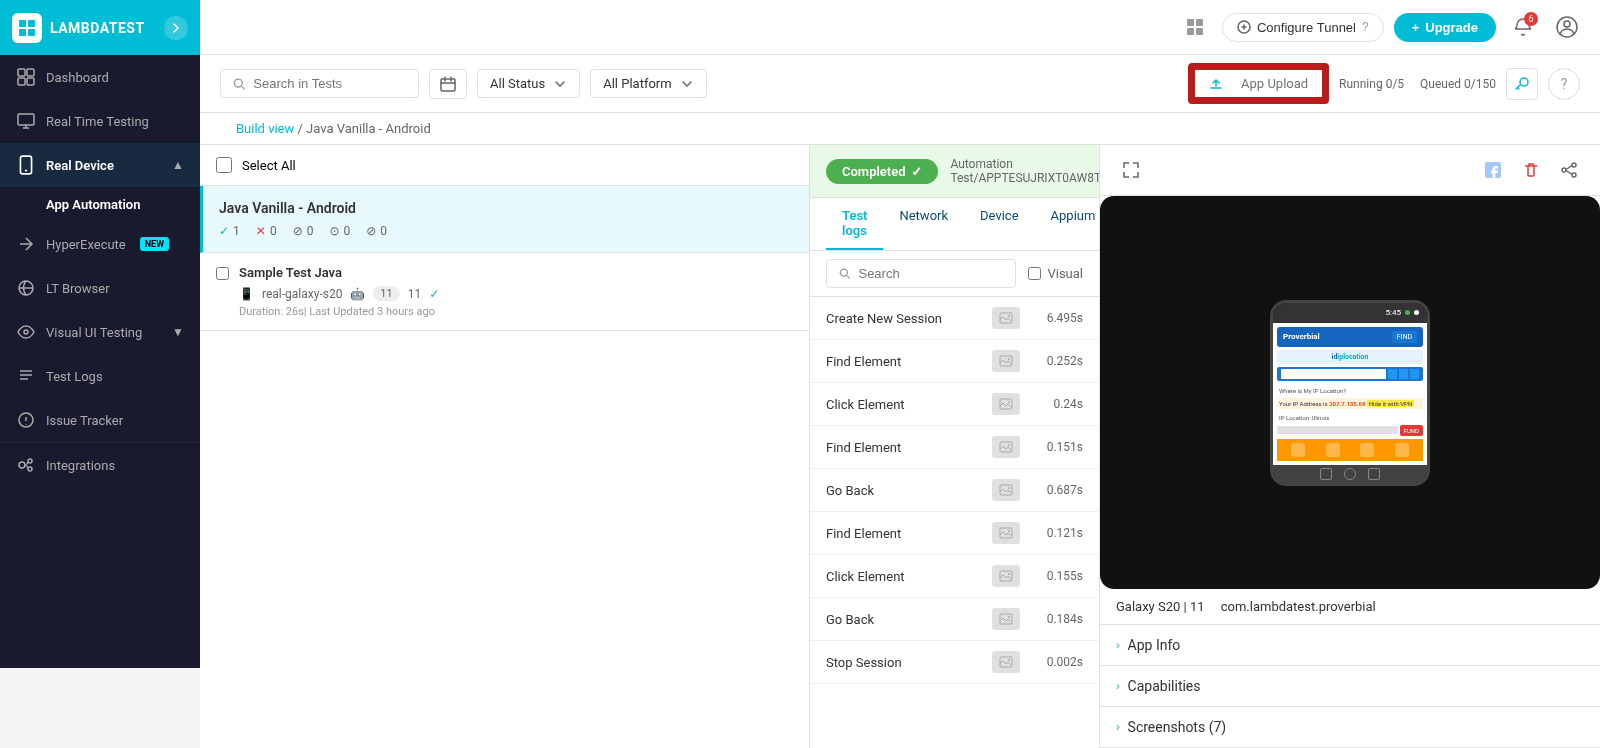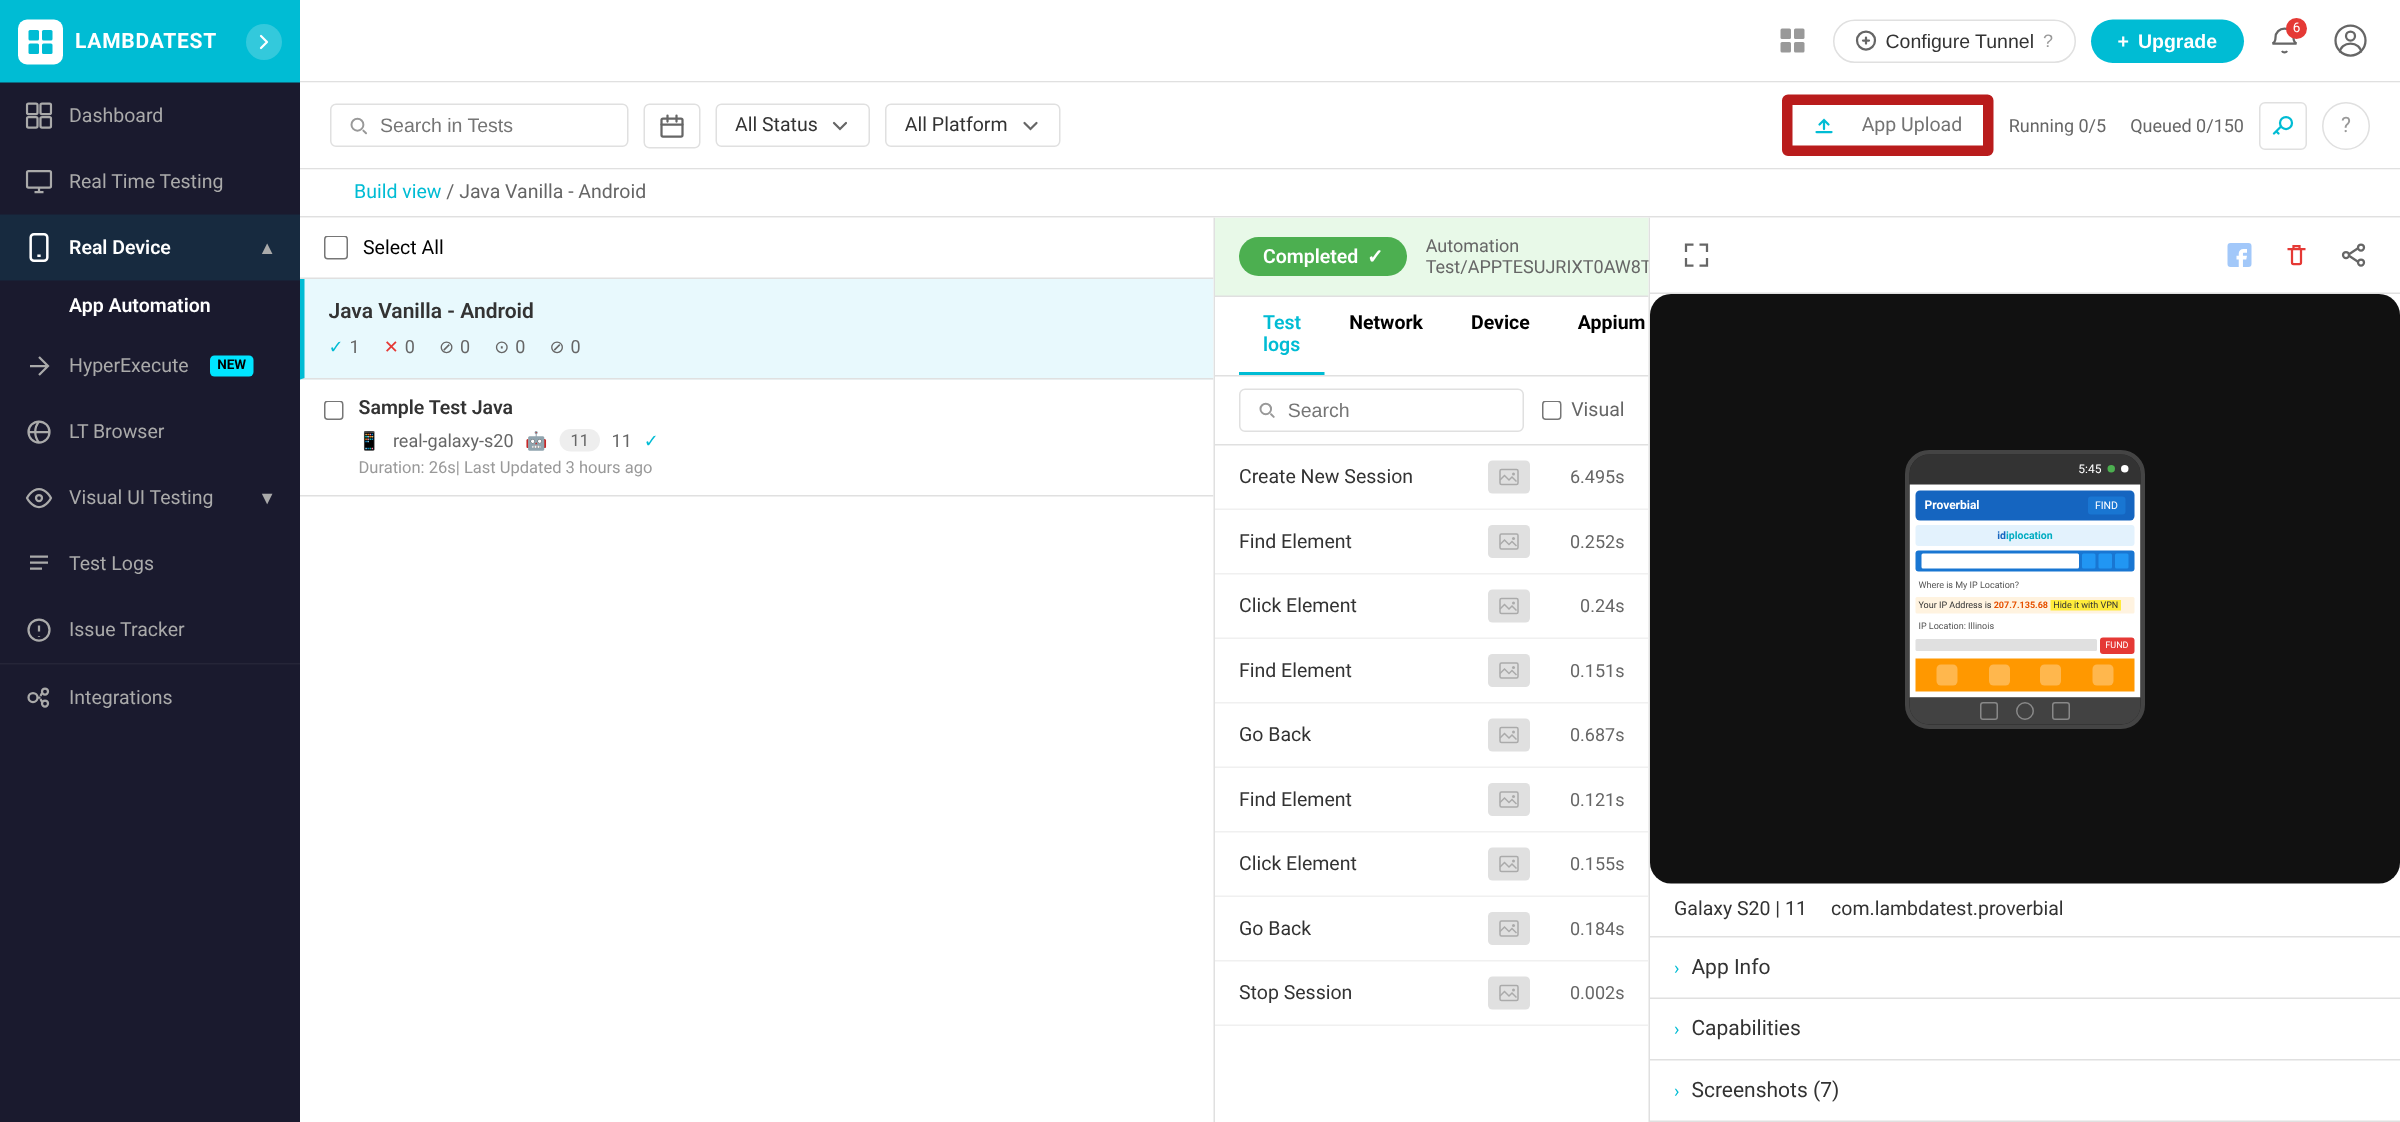--- a/index.html
+++ b/index.html
@@ -49,21 +49,21 @@
     .test-status-icon { color: #00bcd4; }
 
     
     .test-detail-panel { flex: 1; display: flex; flex-direction: column; overflow: hidden; background: white; border-right: 1px solid #e0e0e0; }
 
     .status-bar { display: flex; align-items: center; gap: 12px; padding: 12px 16px; border-bottom: 1px solid #e0e0e0; background: #e8f9e8; }
     .completed-badge { background: #4caf50; color: white; border-radius: 20px; padding: 5px 16px; font-weight: 600; font-size: 13px; display: flex; align-items: center; gap: 6px; }
     .automation-path { font-size: 12px; color: #666; }
 
     .detail-tabs { display: flex; border-bottom: 1px solid #e0e0e0; padding: 0 16px; }
-    .detail-tab { padding: 10px 16px; font-size: 13px; color: #000000; cursor: pointer; border-bottom: 2px solid transparent; font-weight: bold; }
+    .detail-tab { padding: 10px 16px; font-size: 13px; color: #0c4a6e; cursor: pointer; border-bottom: 2px solid transparent; }
     .detail-tab.active { color: #00bcd4; border-bottom: 2px solid #00bcd4; font-weight: 600; }
 
     .log-search-bar { display: flex; align-items: center; gap: 12px; padding: 8px 16px; border-bottom: 1px solid #e0e0e0; }
     .log-search-input { display: flex; align-items: center; gap: 8px; border: 1px solid #e0e0e0; border-radius: 4px; padding: 6px 12px; flex: 1; }
     .log-search-input input { border: none; outline: none; font-size: 13px; width: 100%; }
     .visual-check { display: flex; align-items: center; gap: 6px; font-size: 13px; color: #666; }
 
     .log-list { flex: 1; overflow-y: auto; }
     .log-item { display: flex; align-items: center; justify-content: space-between; padding: 10px 16px; border-bottom: 1px solid #f0f0f0; }
     .log-name { font-size: 13px; color: #333; }
@@ -115,21 +115,21 @@
 
     
     .log-list::-webkit-scrollbar { width: 4px; }
     .log-list::-webkit-scrollbar-thumb { background: #ccc; border-radius: 2px; }
   </style>
 </head>
 <body>
 
 <div class="app-wrapper">
 
-  <div class="app-sidebar" style="background:#1a1a2e; display:flex; flex-direction:column; height:748px;">
+  <div class="app-sidebar" style="background:#1a1a2e; display:flex; flex-direction:column; height:668px;">
     <div class="sidebar-header">
       <div class="sidebar-logo">
         <svg viewBox="0 0 20 20" fill="none" xmlns="http://www.w3.org/2000/svg">
           <rect x="2" y="2" width="7" height="7" rx="1" fill="#00bcd4"></rect>
           <rect x="11" y="2" width="7" height="7" rx="1" fill="#00bcd4"></rect>
           <rect x="2" y="11" width="7" height="7" rx="1" fill="#00bcd4"></rect>
           <rect x="11" y="11" width="7" height="7" rx="1" fill="#00bcd4"></rect>
         </svg>
       </div>
       <span class="sidebar-brand">LAMBDATEST</span>

